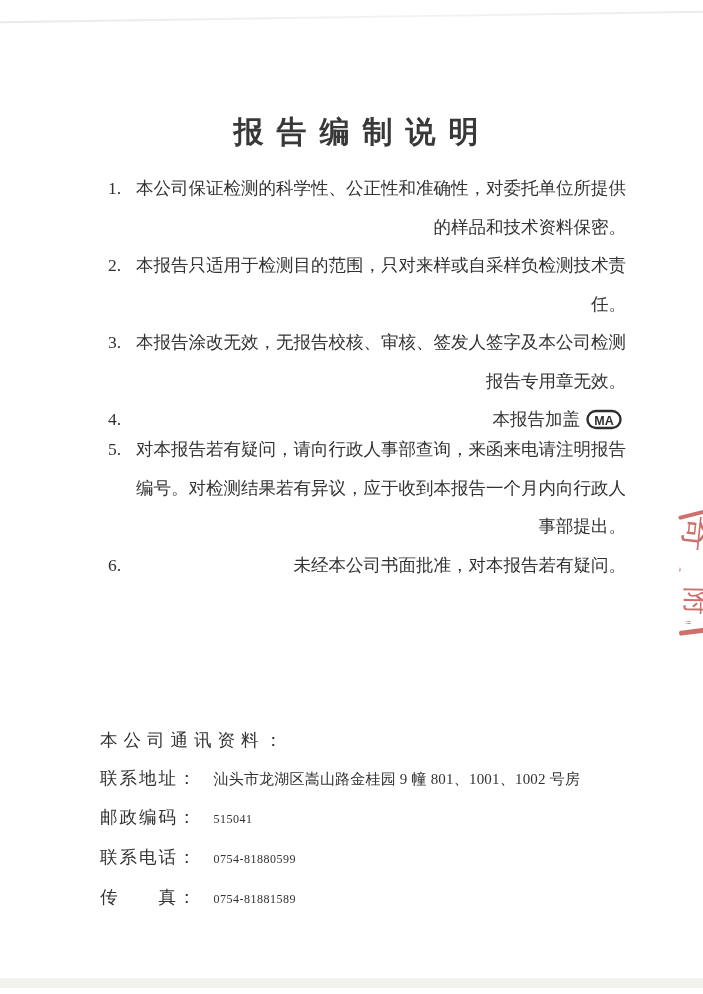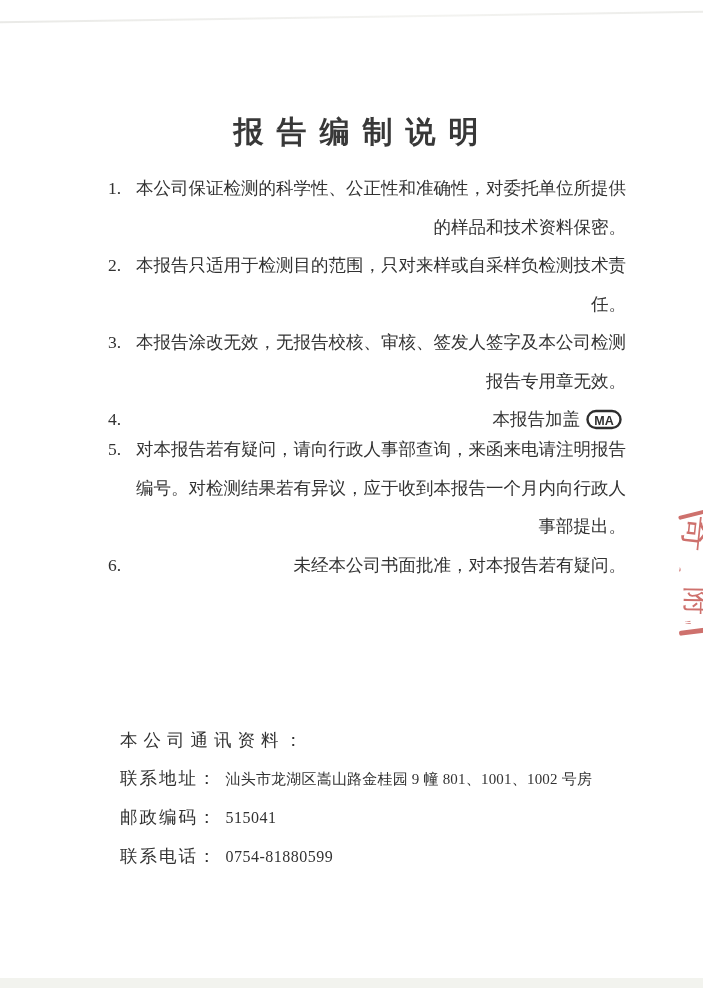--- a/index.html
+++ b/index.html
@@ -54,34 +54,34 @@
   .item-5 { margin-top: -8.5px; }
   
   .cma-badge {
     display: inline-block;
     vertical-align: -5px;
     margin: 0 4px 0 6px;
     line-height: 0;
   }
   
   .contact {
-    position: absolute; top: 721px; left: 120px;
+    position: absolute; top: 721px; left: 100px;
     width: 500px;
     font-size: 17.5px;
     color: #323232;
   }
   .contact-header {
     line-height: 38px;
     letter-spacing: 6px;
   }
   .contact-row { line-height: 38px; white-space: nowrap; }
   .contact-label { letter-spacing: 2px; }
-  .contact-value { margin-left: 8px; letter-spacing: 0.5px; }
+  .contact-value { margin-left: 16px; letter-spacing: 0.5px; }
   .contact-value.address { font-size: 15px; letter-spacing: 0.2px; }
-  .contact-value.num { font-size: 16px; }
+  .contact-value.num { font-size: 12px; }
   
   .stamp {
     position: absolute; top: 505px; right: 0;
     width: 46px; height: 150px;
     color: #c4524e;
     opacity: 0.82;
     filter: blur(0.3px);
   }
   .stamp .bar1 {
     position: absolute; top: 7px; right: -9px;
@@ -168,20 +168,23 @@
   </div>
 
   <div class="contact-row">
     <span class="contact-label">邮政编码：</span><span class="contact-value num">515041</span>
   </div>
 
   <div class="contact-row">
     <span class="contact-label">联系电话：</span><span class="contact-value num">0754-81880599</span>
   </div>
 
+  <div class="contact-row">
+    <span class="contact-label">传　　真：</span><span class="contact-value num">0754-81881589</span>
+  </div>
 </div>
 
 <div class="stamp">
   <div class="bar1"></div>
   <div class="g1">寄</div>
   <div class="dot">、</div>
   <div class="g2">附</div>
   <div class="tick">〃</div>
   <div class="bar2"></div>
 </div>

